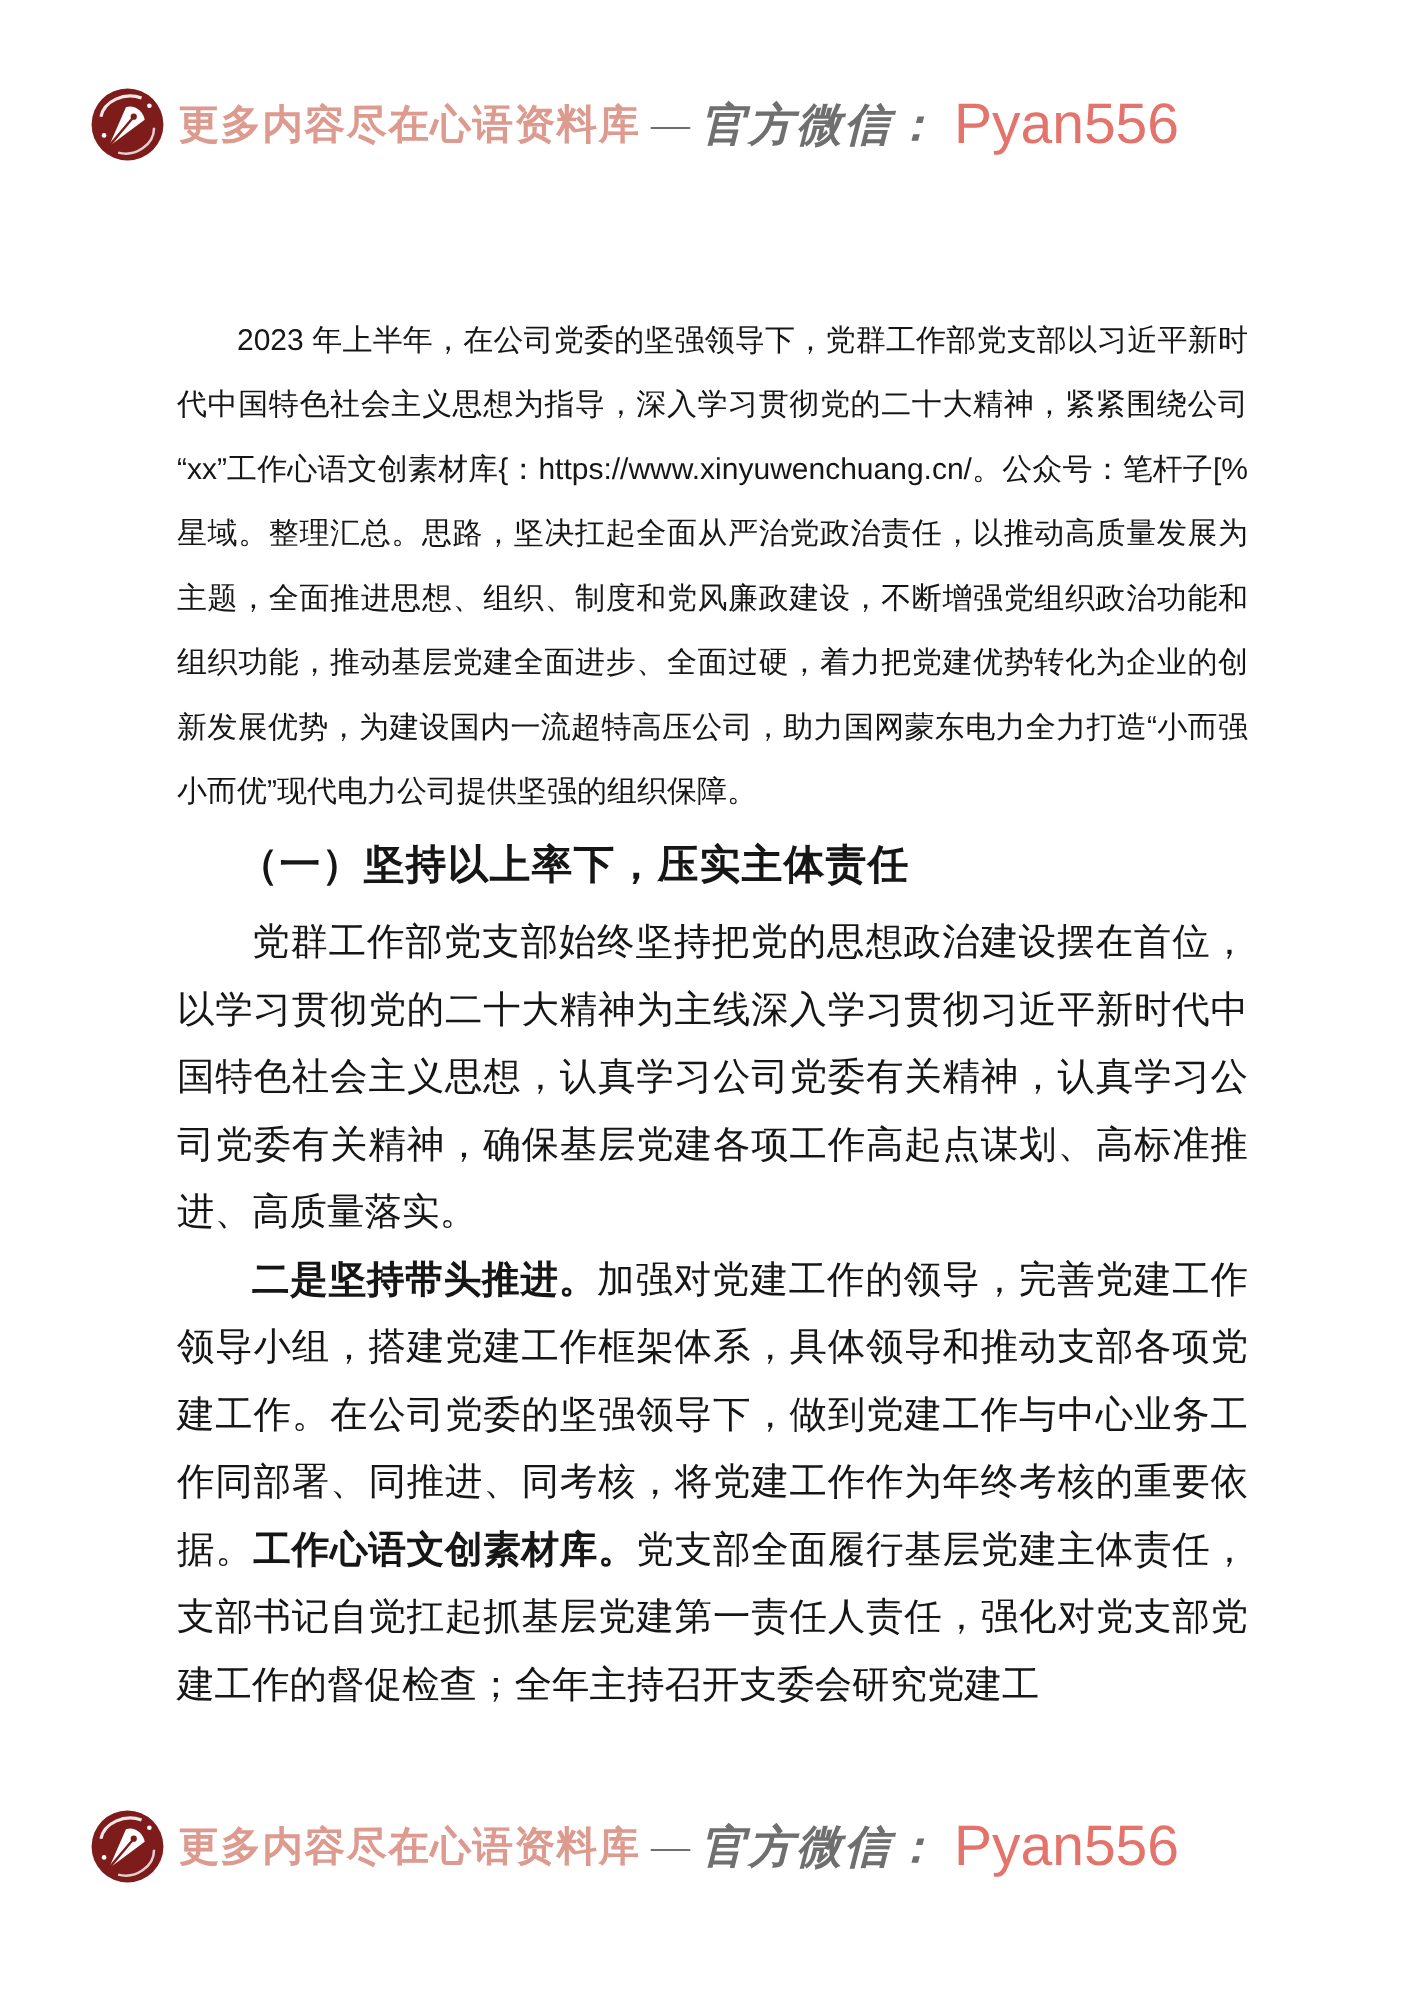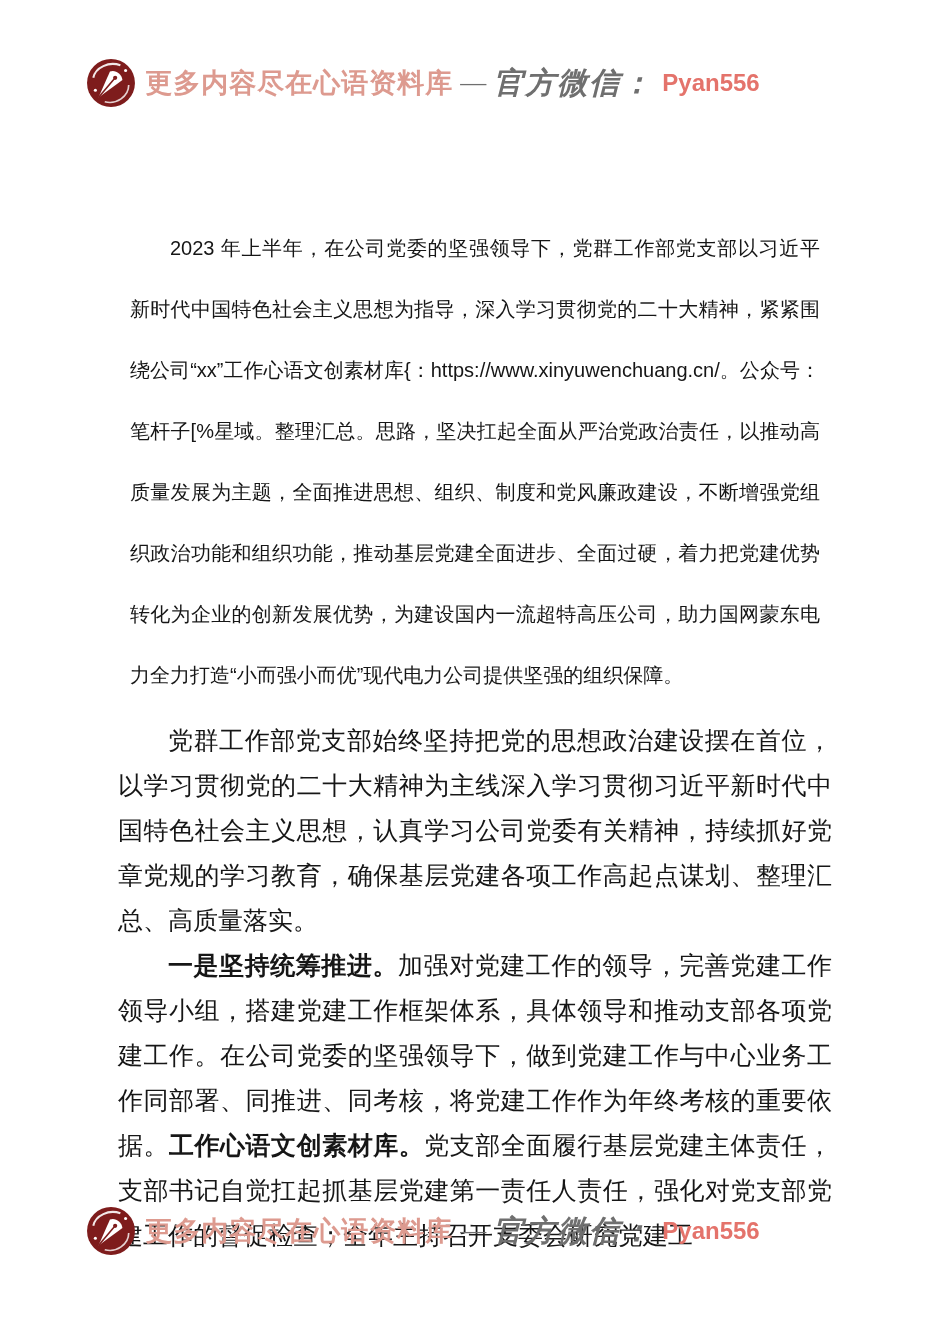--- a/index.html
+++ b/index.html
@@ -30,36 +30,36 @@
     color:var(--label-gray,#6f6f6f);font-size:26px;
     font-family:"Liberation Serif", serif;margin:0 -2px;
   }
   .wechat-label{
     font-family:"Liberation Serif", serif;font-style:italic;font-weight:600;
     font-size:30px;letter-spacing:2px;
     color:var(--label-gray,#6f6f6f);white-space:nowrap;
   }
   .wechat-id{
     font-family:"Liberation Sans", sans-serif;
-    font-size:24px;color:var(--wechat-red,#e4736b);white-space:nowrap;font-weight:bold;
+    font-size:38px;color:var(--wechat-red,#e4736b);white-space:nowrap;
   }
   
   .doc{
     position:absolute;left:118px;top:206px;width:714px;
   }
   .doc-title{
     font-family:"Liberation Serif", serif;font-weight:bold;
     font-size:27px;letter-spacing:1px;
     text-align:center;margin:0 0 27px 0;
   }
   .p-intro{
     font-family:"Liberation Sans", sans-serif;
-    font-size:20px;line-height:61px;
+    font-size:20px;line-height:43px;
     text-align:justify;text-justify:inter-ideograph;
-    text-indent:2em;margin:12px;
+    text-indent:2em;margin:0;
   }
   .h-section{
     font-family:"Liberation Serif", serif;font-weight:normal;
     font-size:25px;letter-spacing:4px;
     margin:15px 0 11px 0;text-indent:1.9em;
   }
   .h-sub{
     font-family:"Liberation Serif", serif;font-weight:bold;
     font-size:27px;letter-spacing:1px;
     margin:8px 0 12px 0;text-indent:1.5em;
@@ -94,24 +94,25 @@
     <span class="sep-dash">—</span>
     <span class="wechat-label">官方微信：</span>
     <span class="wechat-id">Pyan556</span>
   </div>
 
   <main class="doc">
 
     <p class="p-intro">2023 年上半年，在公司党委的坚强领导下，党群工作部党支部以习近平新时代中国特色社会主义思想为指导，深入学习贯彻党的二十大精神，紧紧围绕公司“xx”工作心语文创素材库{：https://www.xinyuwenchuang.cn/。公众号：笔杆子[%星域。整理汇总。思路，坚决扛起全面从严治党政治责任，以推动高质量发展为主题，全面推进思想、组织、制度和党风廉政建设，不断增强党组织政治功能和组织功能，推动基层党建全面进步、全面过硬，着力把党建优势转化为企业的创新发展优势，为建设国内一流超特高压公司，助力国网蒙东电力全力打造“小而强小而优”现代电力公司提供坚强的组织保障。</p>
 
 
+    <h3 class="h-sub">（一）坚持以上率下，压实主体责任</h3>
 
-    <p class="p-kai">党群工作部党支部始终坚持把党的思想政治建设摆在首位，以学习贯彻党的二十大精神为主线深入学习贯彻习近平新时代中国特色社会主义思想，认真学习公司党委有关精神，持续抓好党章党规的学习教育，确保基层党建各项工作高起点谋划、整理汇总、高质量落实。</p>
+    <p class="p-kai">党群工作部党支部始终坚持把党的思想政治建设摆在首位，以学习贯彻党的二十大精神为主线深入学习贯彻习近平新时代中国特色社会主义思想，认真学习公司党委有关精神，认真学习公司党委有关精神，确保基层党建各项工作高起点谋划、高标准推进、高质量落实。</p>
 
-    <p class="p-kai"><b>一是坚持统筹推进。</b><span>加强对党建工作的领导，完善党建工作领导小组，搭建党建工作框架体系，具体领导和推动支部各项党建工作。在公司党委的坚强领导下，做到党建工作与中心业务工作同部署、同推进、同考核，将党建工作作为年终考核的重要依据。</span><b>工作心语文创素材库。</b><span>党支部全面履行基层党建主体责任，支部书记自觉扛起抓基层党建第一责任人责任，强化对党支部党建工作的督促检查；全年主持召开支委会研究党建工</span></p>
+    <p class="p-kai"><b>二是坚持带头推进。</b><span>加强对党建工作的领导，完善党建工作领导小组，搭建党建工作框架体系，具体领导和推动支部各项党建工作。在公司党委的坚强领导下，做到党建工作与中心业务工作同部署、同推进、同考核，将党建工作作为年终考核的重要依据。</span><b>工作心语文创素材库。</b><span>党支部全面履行基层党建主体责任，支部书记自觉扛起抓基层党建第一责任人责任，强化对党支部党建工作的督促检查；全年主持召开支委会研究党建工</span></p>
   </main>
 
   <div class="banner banner--footer">
     <span class="logo">
       <svg width="50" height="50" viewBox="0 0 48 48" aria-hidden="true">
         <circle cx="24" cy="24" r="23" style="fill:var(--logo-maroon,#7e1c1c)"></circle>
         <path d="M7 19 C9 9 22 3 33 7" stroke="#ffffff" stroke-width="2" fill="none" opacity="0.9"></path>
         <path d="M41 26 C41 37 29 45 18 42" stroke="#ffffff" stroke-width="1.6" fill="none" opacity="0.8"></path>
         <path d="M12 38 L23 13 C28 11 34 15 35 21 Z" fill="#ffffff"></path>
         <path d="M12 38 L28 19" stroke-width="1.5" style="stroke:var(--logo-maroon,#7e1c1c)"></path>

